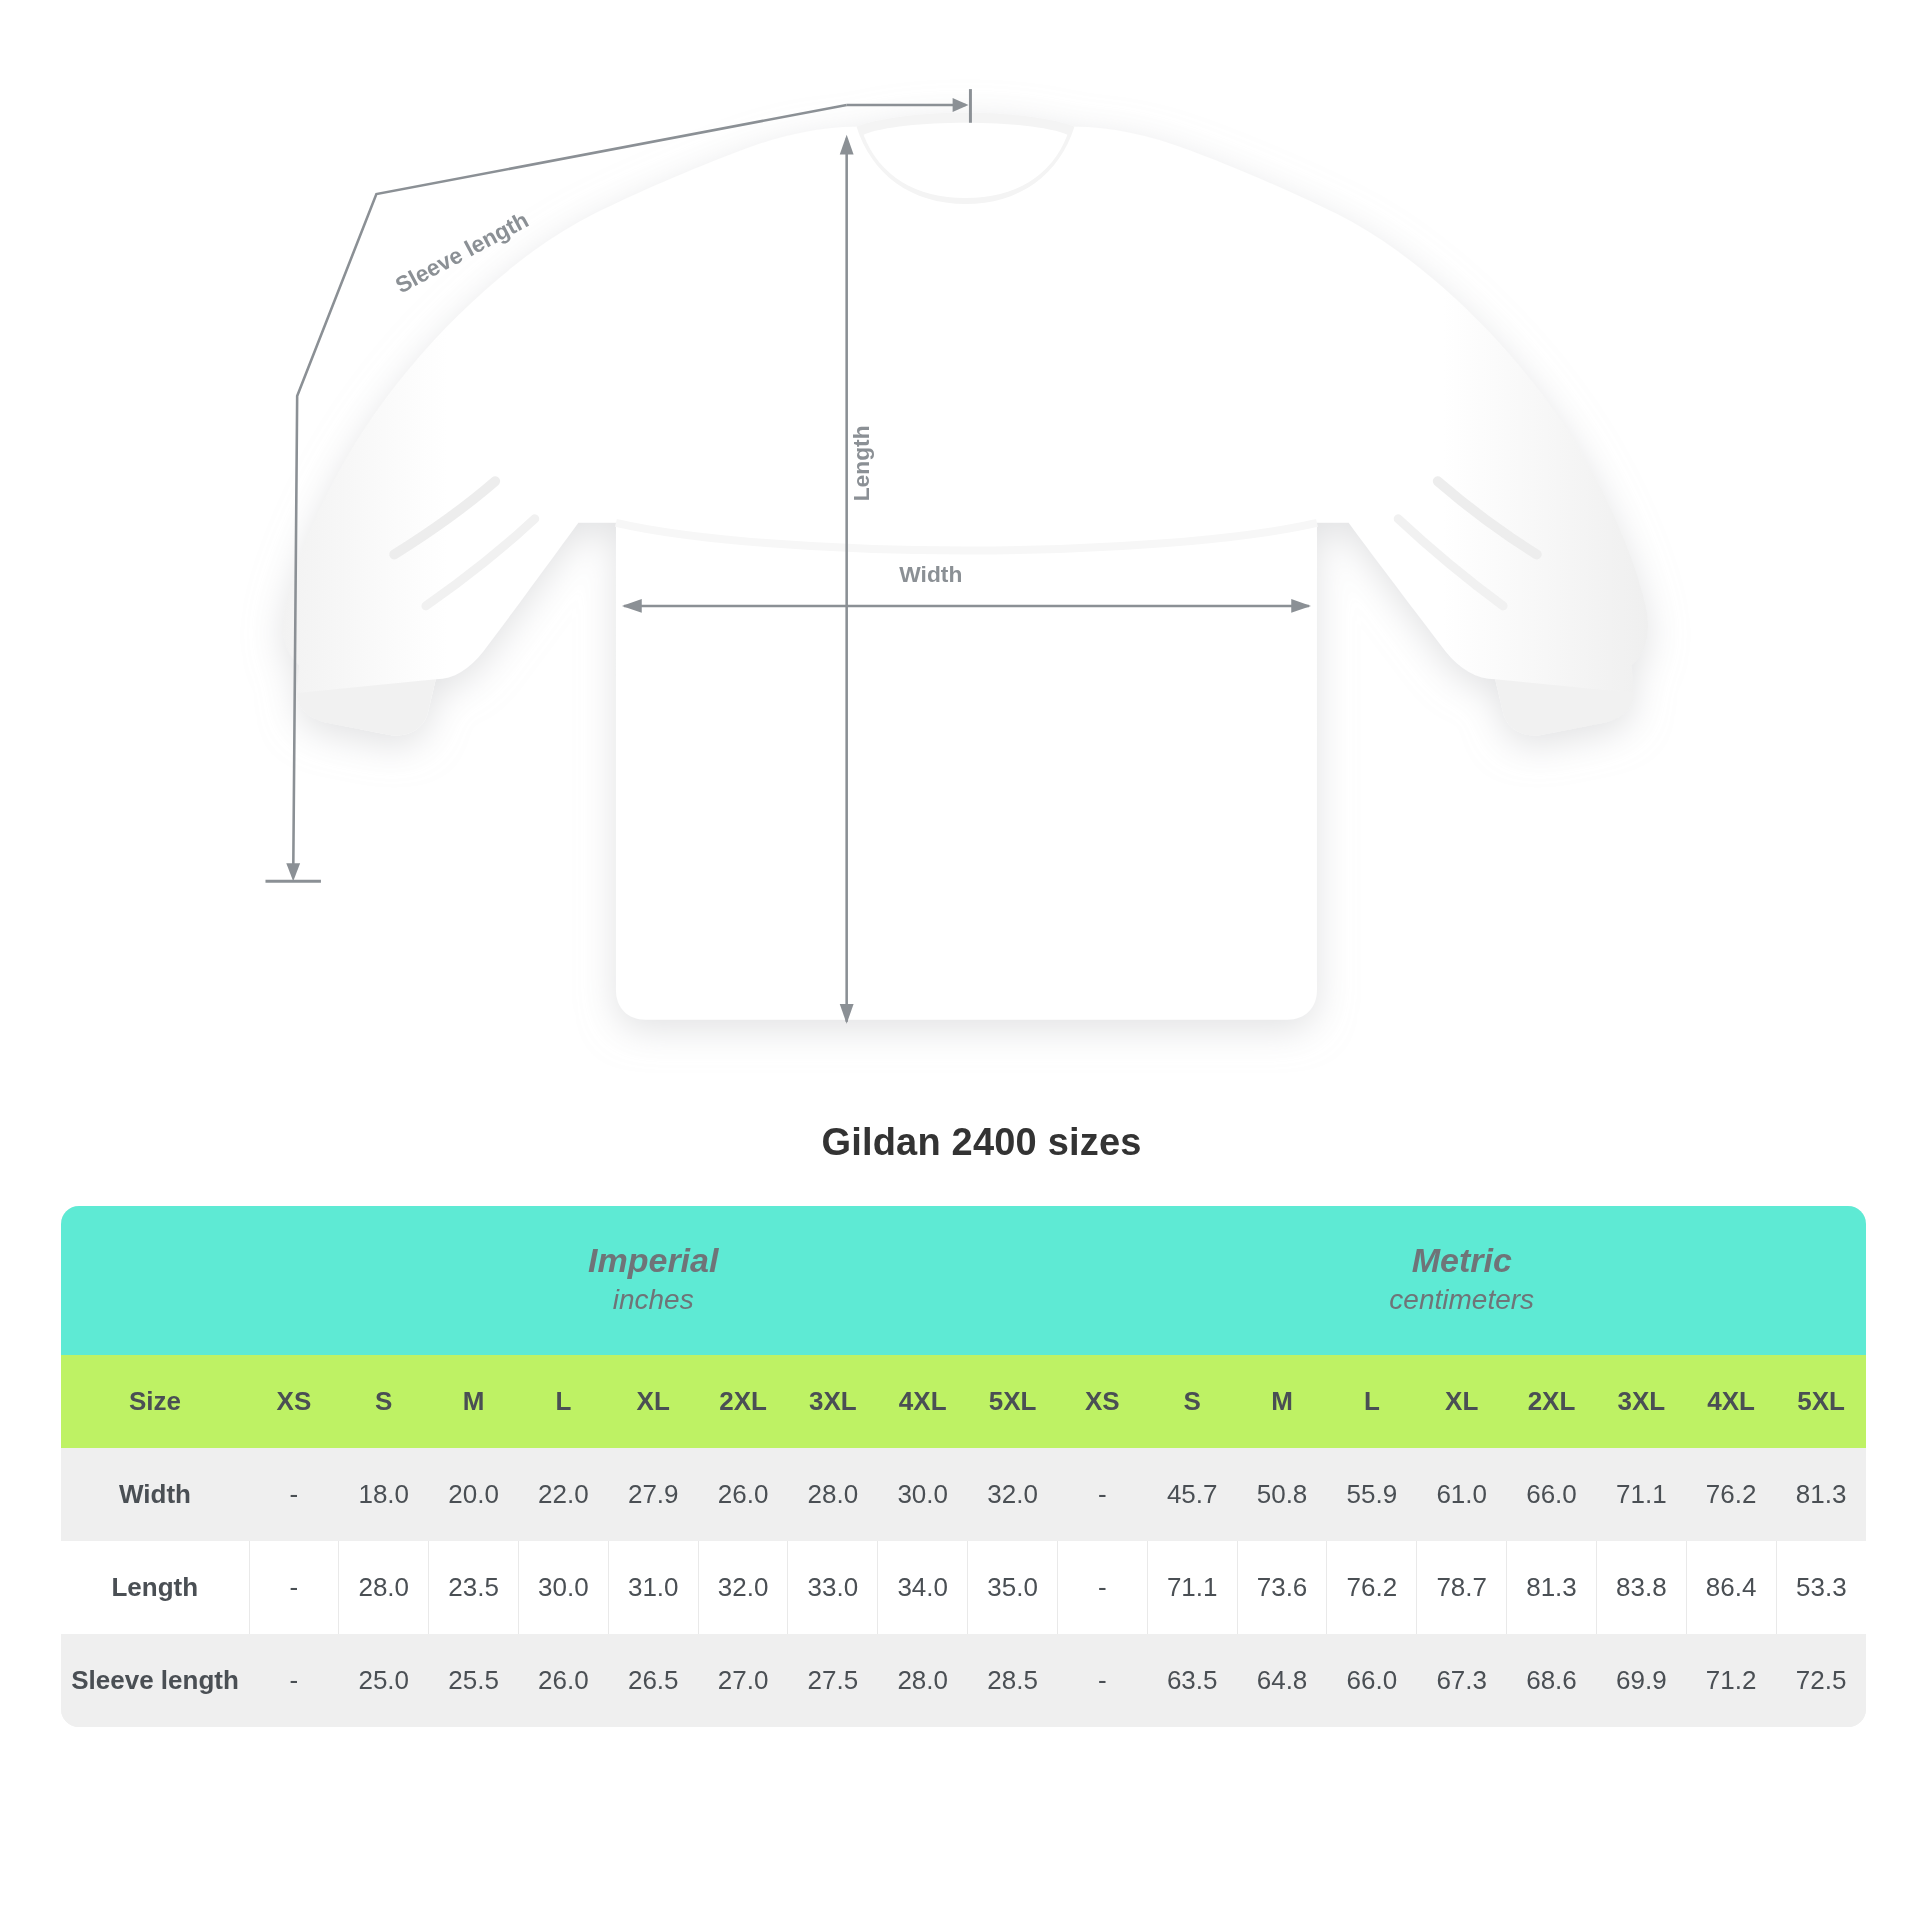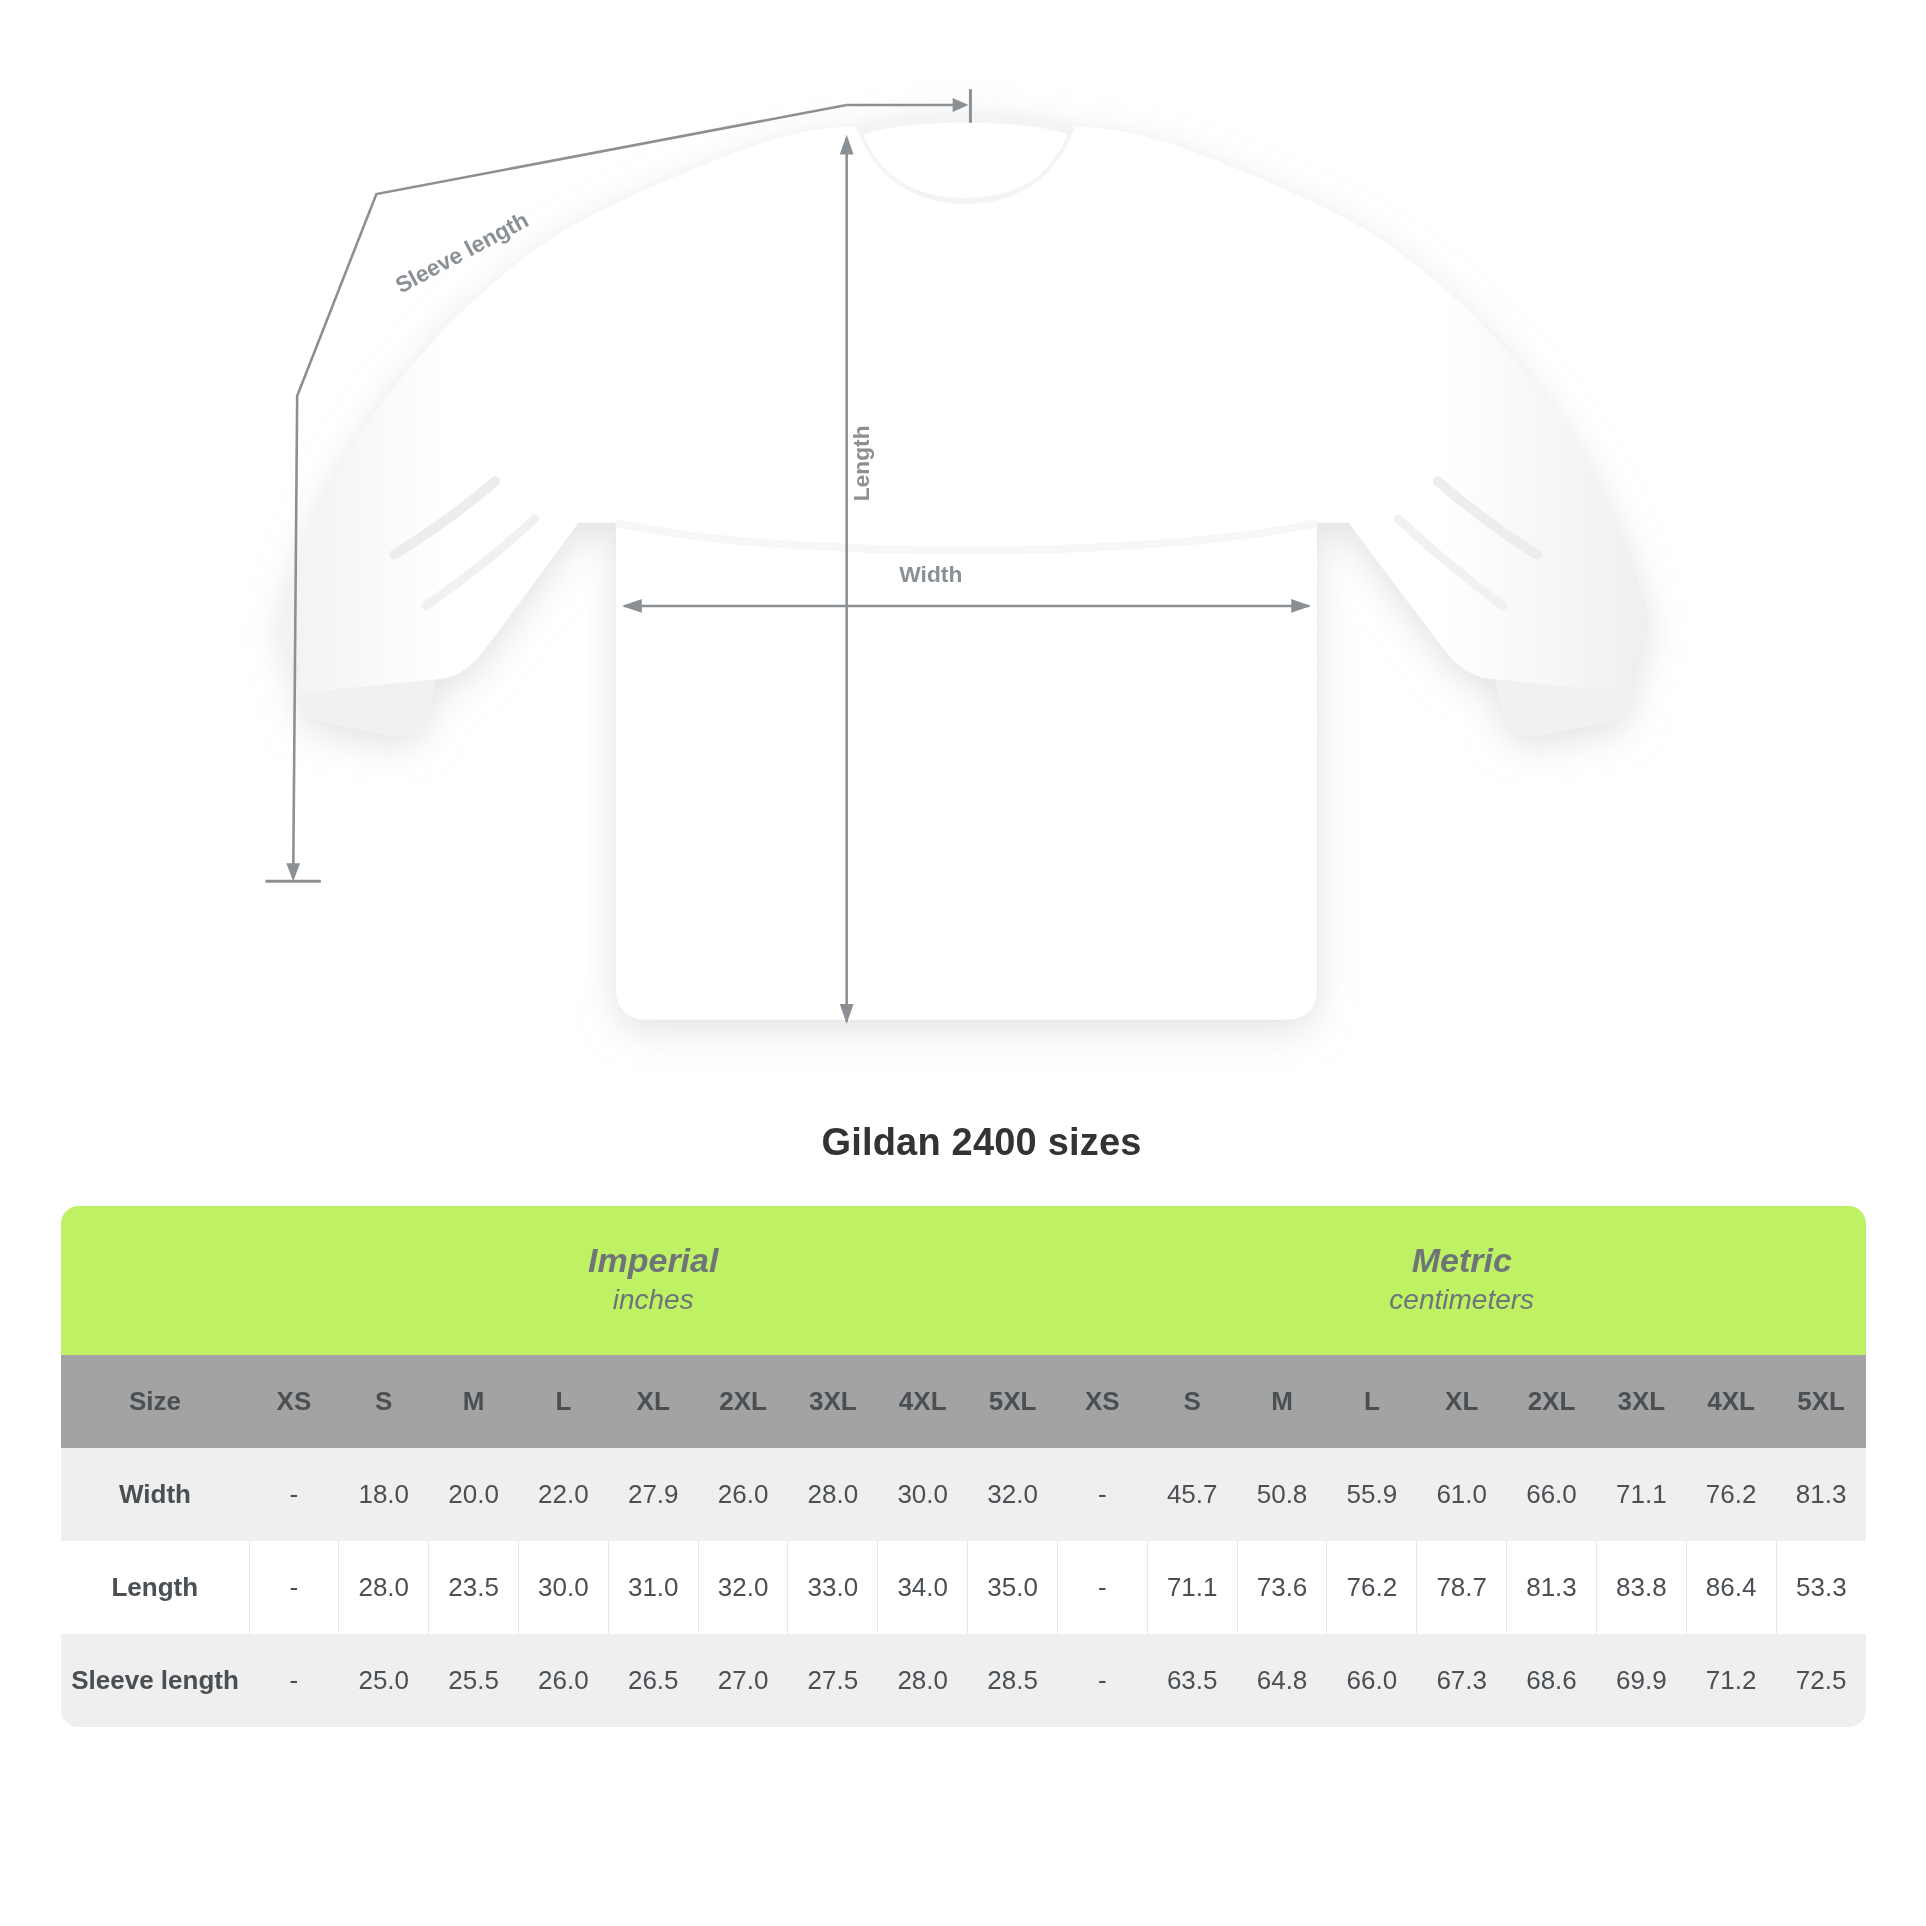--- a/index.html
+++ b/index.html
@@ -61,38 +61,38 @@
   table.size-table td, table.size-table th {
     text-align: center;
     font-size: 26px;
     color: #4a4f54;
     padding: 0;
     height: 93px;
     vertical-align: middle;
     border: none;
   }
   .unit-head {
-    background: #bef264;
+    background: #5eead4;
     height: 149px;
   }
   .unit-title {
     font-size: 34px;
     font-weight: bold;
     font-style: italic;
     color: #6f7478;
     line-height: 1.15;
   }
   .unit-sub {
     font-size: 28px;
     font-style: italic;
     color: #6f7478;
     line-height: 1.4;
   }
   .hdr-row td {
-    background: #a3a3a3;
+    background: #bef264;
     font-weight: bold;
     font-size: 27px;
     color: #4a4f54;
   }
   .row-shade td {
     background: #efefef;
   }
   .row-plain td {
     background: #ffffff;
   }

